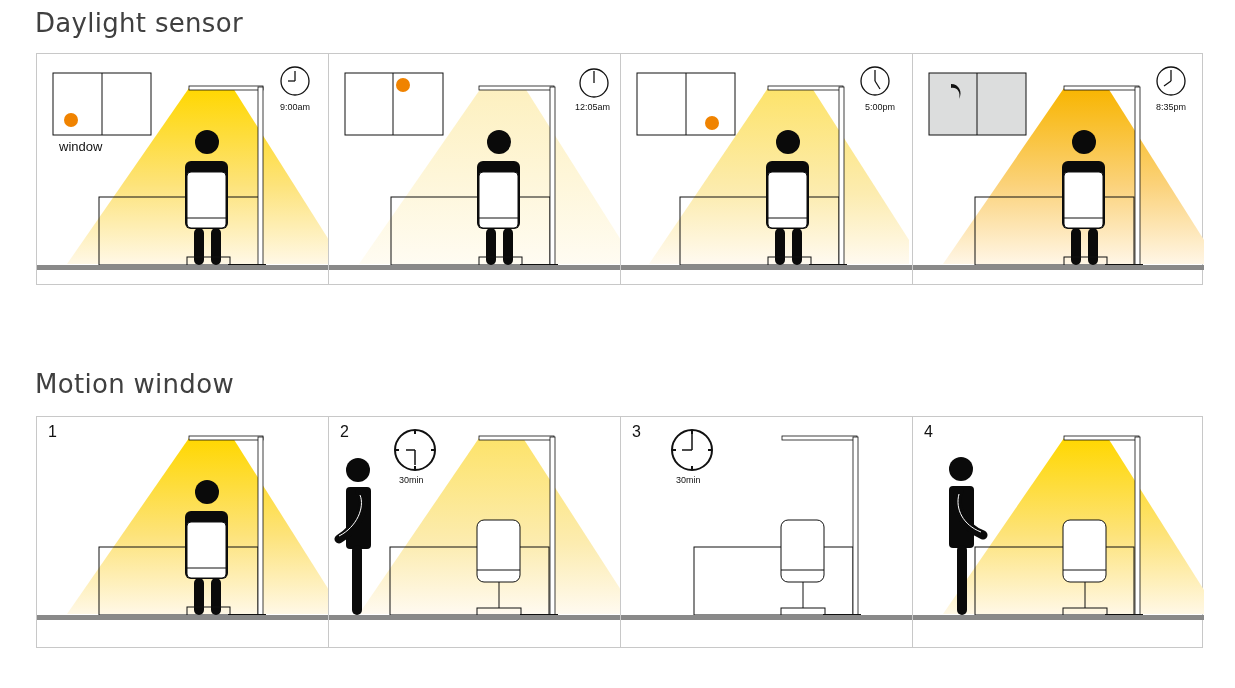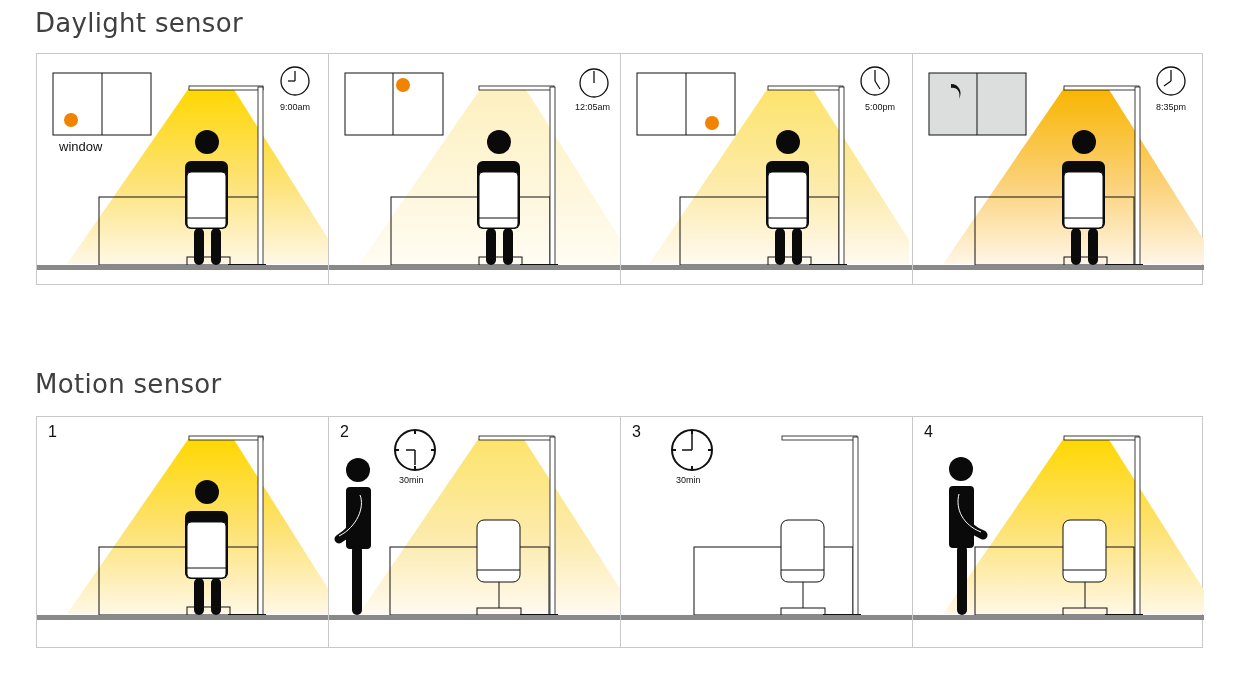--- a/index.html
+++ b/index.html
@@ -164,21 +164,21 @@
         <rect x="158" y="174" width="10" height="37" rx="5" fill="#0a0a0a"></rect>
         <rect x="175" y="174" width="10" height="37" rx="5" fill="#0a0a0a"></rect>
         <rect x="151" y="203" width="43" height="9" fill="none" stroke="#111"></rect>
       </g>
       <rect x="0" y="211" width="291" height="5" fill="#898989"></rect>
     </svg>
     <div class="lbl time" style="left:243px;top:48px">8:35pm</div>
   </div>
 </div>
 
-<div class="section-title" id="t2">Motion sensor</div>
+<div class="section-title" id="t2">Motion window</div>
 
 <div class="strip" id="s2">
 
   <div class="panel" style="width:292px">
     <svg width="292" height="232">
       <polygon points="152,21 196,21 292,173 292,197 30,197" fill="url(#gHigh)"></polygon>
       <rect x="62" y="130" width="159" height="68" fill="none" stroke="#111"></rect>
       <g>
         <rect x="152" y="19" width="74" height="4" fill="#fff" stroke="#111" stroke-width="0.8"></rect>
         <rect x="221" y="20" width="5" height="178" fill="#fff" stroke="#111" stroke-width="0.8"></rect>

